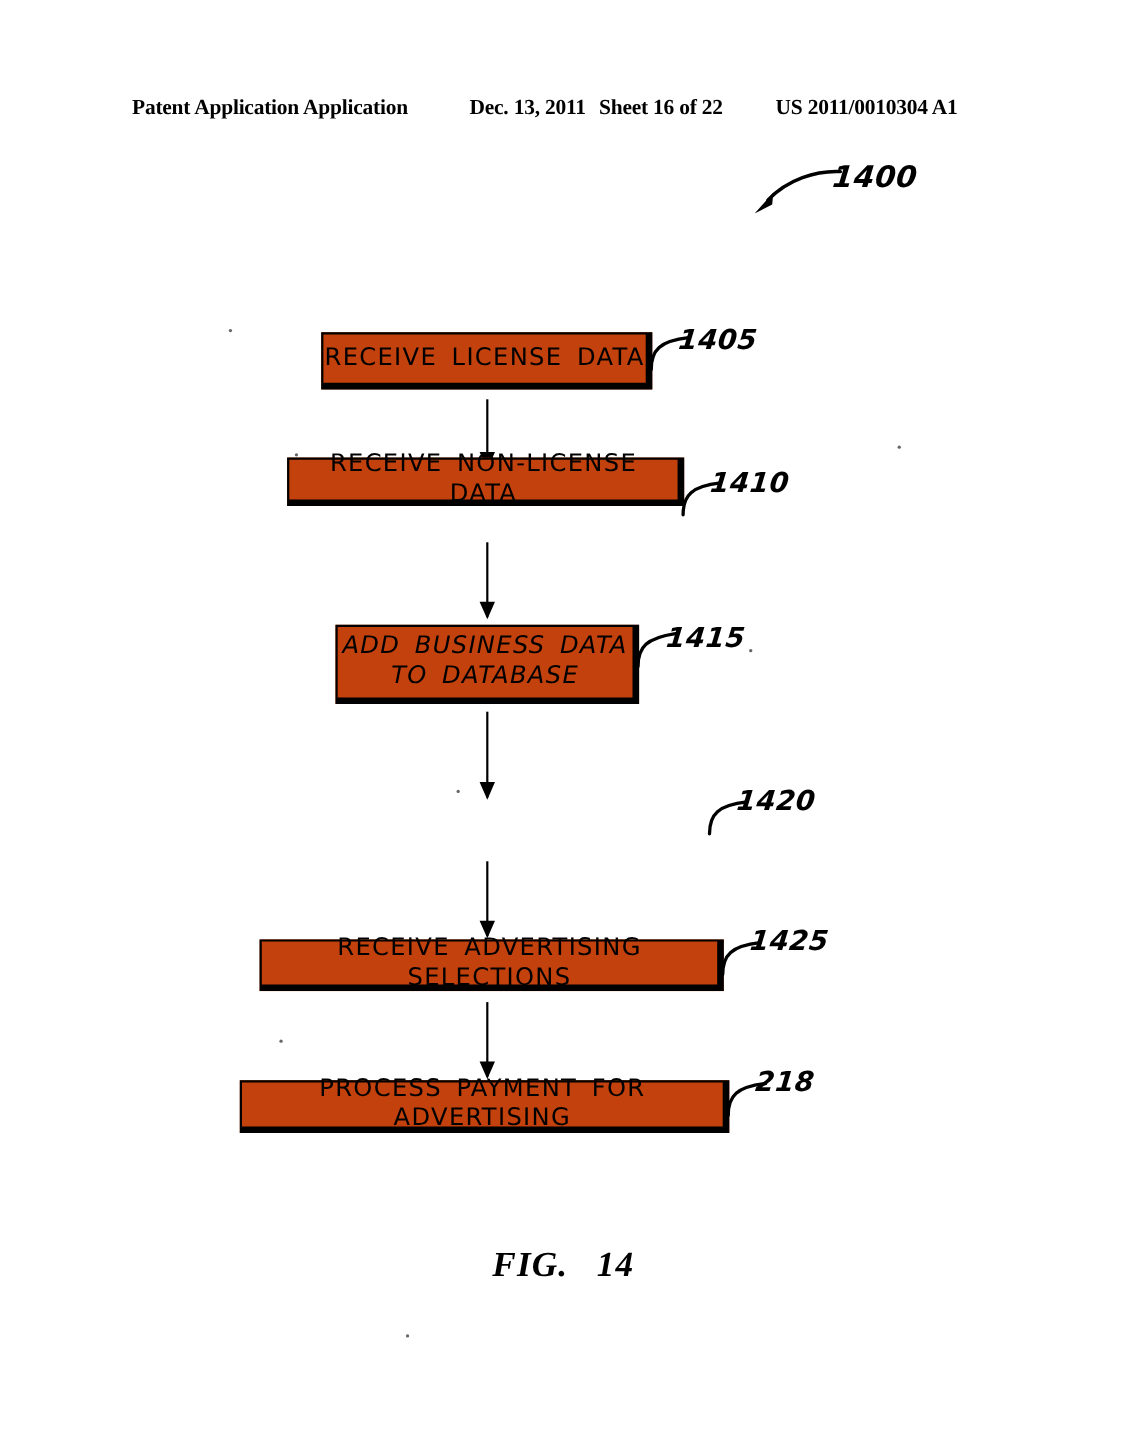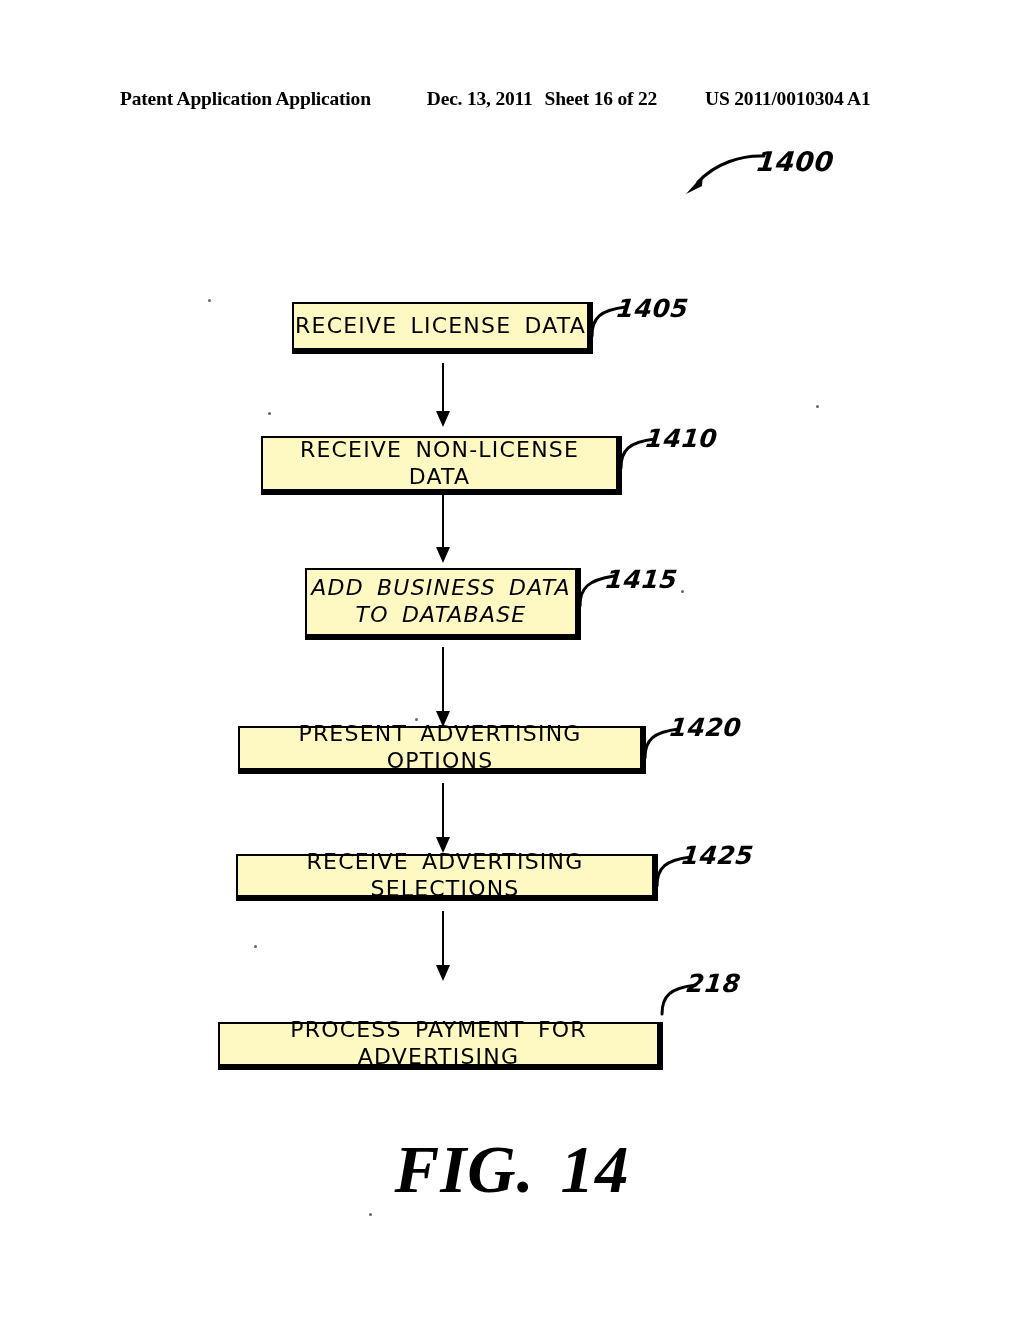--- a/index.html
+++ b/index.html
@@ -42,21 +42,21 @@
     top: 0;
     left: 0;
     width: 1024px;
     height: 1320px;
   }
 
   
   .flow-box {
     position: absolute;
     box-sizing: border-box;
-    background: #fef9c3;
+    background: #c2410c;
     border-top: 2px solid #000;
     border-left: 2px solid #000;
     border-right: 6px solid #000;
     border-bottom: 6px solid #000;
     display: flex;
     align-items: center;
     justify-content: center;
     text-align: center;
   }
   .flow-box .box-label {
@@ -129,21 +129,21 @@
   
   #fig-caption {
     position: absolute;
     top: 1131px;
     left: 0;
     width: 1024px;
     text-align: center;
     font-family: "Liberation Serif", serif;
     font-style: italic;
     font-weight: bold;
-    font-size: 67px;
+    font-size: 32px;
     letter-spacing: 1px;
   }
   #fig-caption .fig-word { margin-right: 26px; }
 
   
   .speck {
     position: absolute;
     width: 3px;
     height: 3px;
     background: #666;
@@ -183,21 +183,21 @@
   </div>
   <div class="leader" style="top:296px; left:586px; width:46px; height:44px;">
     <svg width="46" height="44" viewBox="0 0 46 44">
       <path d="M6 40 C 6 22, 14 14, 40 11" stroke="#000" stroke-width="3" fill="none" stroke-linecap="round"></path>
     </svg>
   </div>
   <div class="ref-num" style="top:294px; left:617px;">1405</div>
 
   <div class="connector" style="top:363px; left:442px; height:62px;"></div>
 
-  <div class="flow-box" style="top:436px; left:261px; width:361px; height:59px;">
+  <div class="flow-box" style="top:416px; left:261px; width:361px; height:44px;">
     <span class="box-label">RECEIVE NON-LICENSE DATA</span>
   </div>
   <div class="leader" style="top:428px; left:615px; width:46px; height:44px;">
     <svg width="46" height="44" viewBox="0 0 46 44">
       <path d="M6 40 C 6 22, 14 14, 40 11" stroke="#000" stroke-width="3" fill="none" stroke-linecap="round"></path>
     </svg>
   </div>
   <div class="ref-num" style="top:424px; left:646px;">1410</div>
 
   <div class="connector" style="top:493px; left:442px; height:68px;"></div>
@@ -208,23 +208,20 @@
   </div>
   <div class="leader" style="top:562px; left:574px; width:46px; height:48px;">
     <svg width="46" height="48" viewBox="0 0 46 48">
       <path d="M6 44 C 6 26, 14 18, 40 14" stroke="#000" stroke-width="3" fill="none" stroke-linecap="round"></path>
     </svg>
   </div>
   <div class="ref-num" style="top:565px; left:606px;">1415</div>
 
   <div class="connector" style="top:647px; left:442px; height:78px;"></div>
 
-  <div class="flow-box" style="top:726px; left:238px; width:408px; height:48px;">
-    <span class="box-label">PRESENT ADVERTISING OPTIONS</span>
-  </div>
   <div class="leader" style="top:718px; left:639px; width:46px; height:44px;">
     <svg width="46" height="44" viewBox="0 0 46 44">
       <path d="M6 40 C 6 22, 14 14, 40 11" stroke="#000" stroke-width="3" fill="none" stroke-linecap="round"></path>
     </svg>
   </div>
   <div class="ref-num" style="top:713px; left:670px;">1420</div>
 
   <div class="connector" style="top:783px; left:442px; height:68px;"></div>
 
   <div class="flow-box" style="top:854px; left:236px; width:422px; height:47px;">
@@ -232,21 +229,21 @@
   </div>
   <div class="leader" style="top:846px; left:651px; width:46px; height:44px;">
     <svg width="46" height="44" viewBox="0 0 46 44">
       <path d="M6 40 C 6 22, 14 14, 40 11" stroke="#000" stroke-width="3" fill="none" stroke-linecap="round"></path>
     </svg>
   </div>
   <div class="ref-num" style="top:841px; left:682px;">1425</div>
 
   <div class="connector" style="top:911px; left:442px; height:68px;"></div>
 
-  <div class="flow-box" style="top:982px; left:218px; width:445px; height:48px;margin-top:40px;">
+  <div class="flow-box" style="top:982px; left:218px; width:445px; height:48px;">
     <span class="box-label">PROCESS PAYMENT FOR ADVERTISING</span>
   </div>
   <div class="leader" style="top:974px; left:656px; width:46px; height:44px;">
     <svg width="46" height="44" viewBox="0 0 46 44">
       <path d="M6 40 C 6 22, 14 14, 40 11" stroke="#000" stroke-width="3" fill="none" stroke-linecap="round"></path>
     </svg>
   </div>
   <div class="ref-num" style="top:969px; left:687px;">218</div>
 
   <div id="fig-caption">

